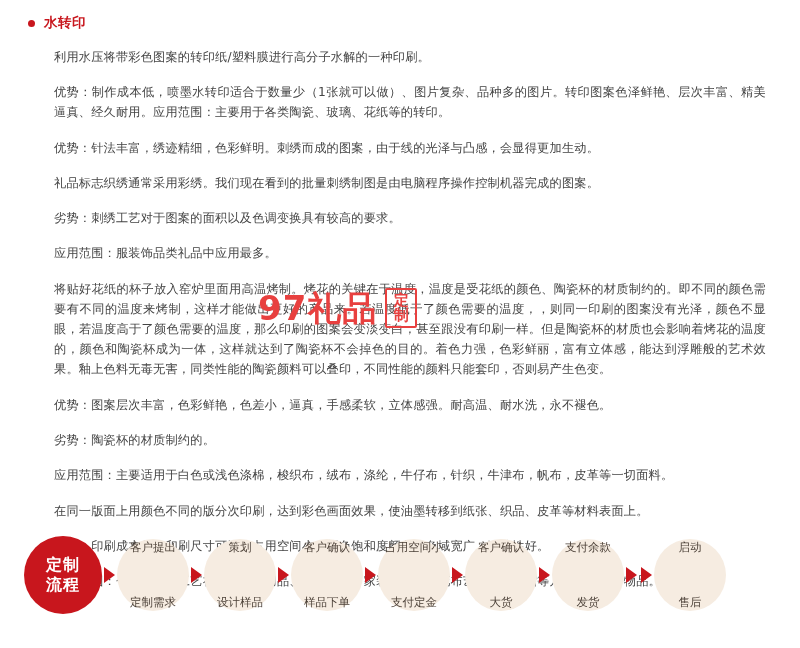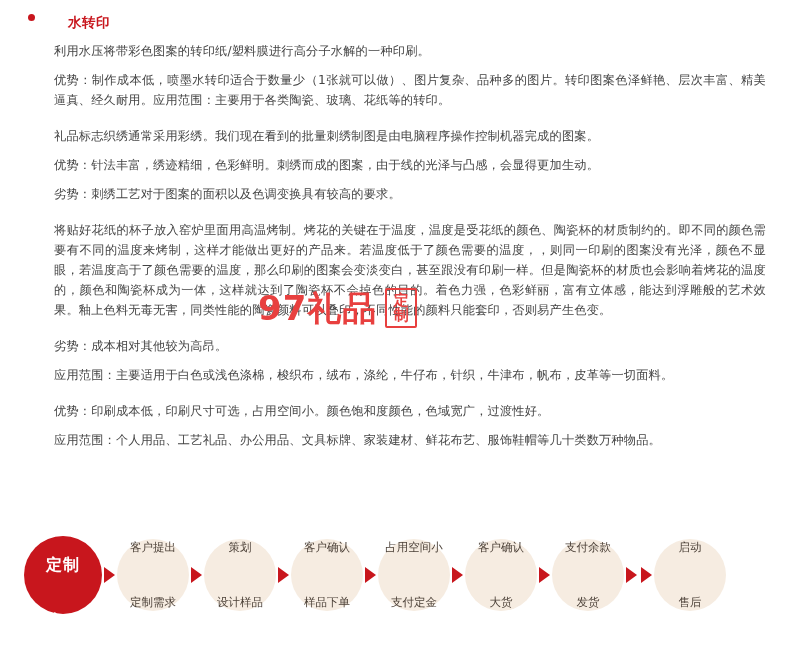--- a/index.html
+++ b/index.html
@@ -20,23 +20,22 @@
     width: 800px;
     height: 648px;
     box-sizing: border-box;
     padding: 14px 24px 0 24px;
   }
   .section {
     margin-bottom: 16px;
   }
   .sec-head {
     display: flex;
-    align-items: flex-start;
+    align-items: center;
     margin-bottom: 7px;
-    gap: 24px;
   }
   .bullet {
     width: 7px;
     height: 7px;
     border-radius: 50%;
     background: #c8161d;
     margin-left: 4px;
     margin-right: 9px;
     flex: 0 0 auto;
   }
@@ -48,21 +47,21 @@
   }
   .sec-body {
     padding-left: 30px;
     padding-right: 10px;
   }
   .para {
     font-size: 12.2px;
     line-height: 20px;
     color: #444444;
     text-align: justify;
-    margin: 9px 0 1px 0;
+    margin: 15px 0 1px 0;
     letter-spacing: 0.2px;
   }
   
   .watermark {
     position: absolute;
     left: 258px;
     top: 288px;
     display: flex;
     align-items: center;
     pointer-events: none;
@@ -106,21 +105,21 @@
     color: #ffffff;
     display: flex;
     flex-direction: column;
     align-items: center;
     justify-content: center;
     font-size: 16px;
     font-weight: bold;
     letter-spacing: 1px;
     flex: 0 0 auto;
   }
-  .flow-badge span { line-height: 20px; margin-top: 36px; }
+  .flow-badge span { line-height: 20px; }
   .arrow {
     width: 0;
     height: 0;
     border-top: 8px solid transparent;
     border-bottom: 8px solid transparent;
     border-left: 11px solid #c8161d;
     margin: 0 2px;
     flex: 0 0 auto;
   }
   .node {
@@ -150,41 +149,44 @@
       <div class="sec-title">水转印</div>
     </div>
     <div class="sec-body">
       <p class="para">利用水压将带彩色图案的转印纸/塑料膜进行高分子水解的一种印刷。</p>
       <p class="para">优势：制作成本低，喷墨水转印适合于数量少（1张就可以做）、图片复杂、品种多的图片。转印图案色泽鲜艳、层次丰富、精美逼真、经久耐用。应用范围：主要用于各类陶瓷、玻璃、花纸等的转印。</p>
     </div>
   </div>
 
   <div class="section">
     <div class="sec-body">
+      <p class="para">优势：针法丰富，绣迹精细，色彩鲜明。刺绣而成的图案，由于线的光泽与凸感，会显得更加生动。</p>
       <p class="para">礼品标志织绣通常采用彩绣。我们现在看到的批量刺绣制图是由电脑程序操作控制机器完成的图案。</p>
-      <p class="para">优势：针法丰富，绣迹精细，色彩鲜明。刺绣而成的图案，由于线的光泽与凸感，会显得更加生动。</p>
       <p class="para">劣势：刺绣工艺对于图案的面积以及色调变换具有较高的要求。</p>
+      <p class="para">应用范围：服装饰品类礼品中应用最多。</p>
     </div>
   </div>
 
   <div class="section">
     <div class="sec-body">
       <p class="para">将贴好花纸的杯子放入窑炉里面用高温烤制。烤花的关键在于温度，温度是受花纸的颜色、陶瓷杯的材质制约的。即不同的颜色需要有不同的温度来烤制，这样才能做出更好的产品来。若温度低于了颜色需要的温度，，则同一印刷的图案没有光泽，颜色不显眼，若温度高于了颜色需要的温度，那么印刷的图案会变淡变白，甚至跟没有印刷一样。但是陶瓷杯的材质也会影响着烤花的温度的，颜色和陶瓷杯成为一体，这样就达到了陶瓷杯不会掉色的目的。着色力强，色彩鲜丽，富有立体感，能达到浮雕般的艺术效果。釉上色料无毒无害，同类性能的陶瓷颜料可以叠印，不同性能的颜料只能套印，否则易产生色变。</p>
     </div>
   </div>
 
   <div class="section">
     <div class="sec-body">
-      <p class="para">劣势：成本相对其他较为高昂。</p>
+      <p class="para">优势：图案层次丰富，色彩鲜艳，色差小，逼真，手感柔软，立体感强。耐高温、耐水洗，永不褪色。</p>
+      <p class="para">劣势：陶瓷杯的材质制约的。</p>
       <p class="para">应用范围：主要适用于白色或浅色涤棉，梭织布，绒布，涤纶，牛仔布，针织，牛津布，帆布，皮革等一切面料。</p>
     </div>
   </div>
 
   <div class="section">
     <div class="sec-body">
+      <p class="para">在同一版面上用颜色不同的版分次印刷，达到彩色画面效果，使油墨转移到纸张、织品、皮革等材料表面上。</p>
       <p class="para">优势：印刷成本低，印刷尺寸可选，占用空间小。颜色饱和度颜色，色域宽广，过渡性好。</p>
       <p class="para">应用范围：个人用品、工艺礼品、办公用品、文具标牌、家装建材、鲜花布艺、服饰鞋帽等几十类数万种物品。</p>
     </div>
   </div>
 
   <div class="watermark">
     <div class="wm-text">97礼品</div>
     <div class="wm-badge">
       <div>定</div>
       <div>制</div>

